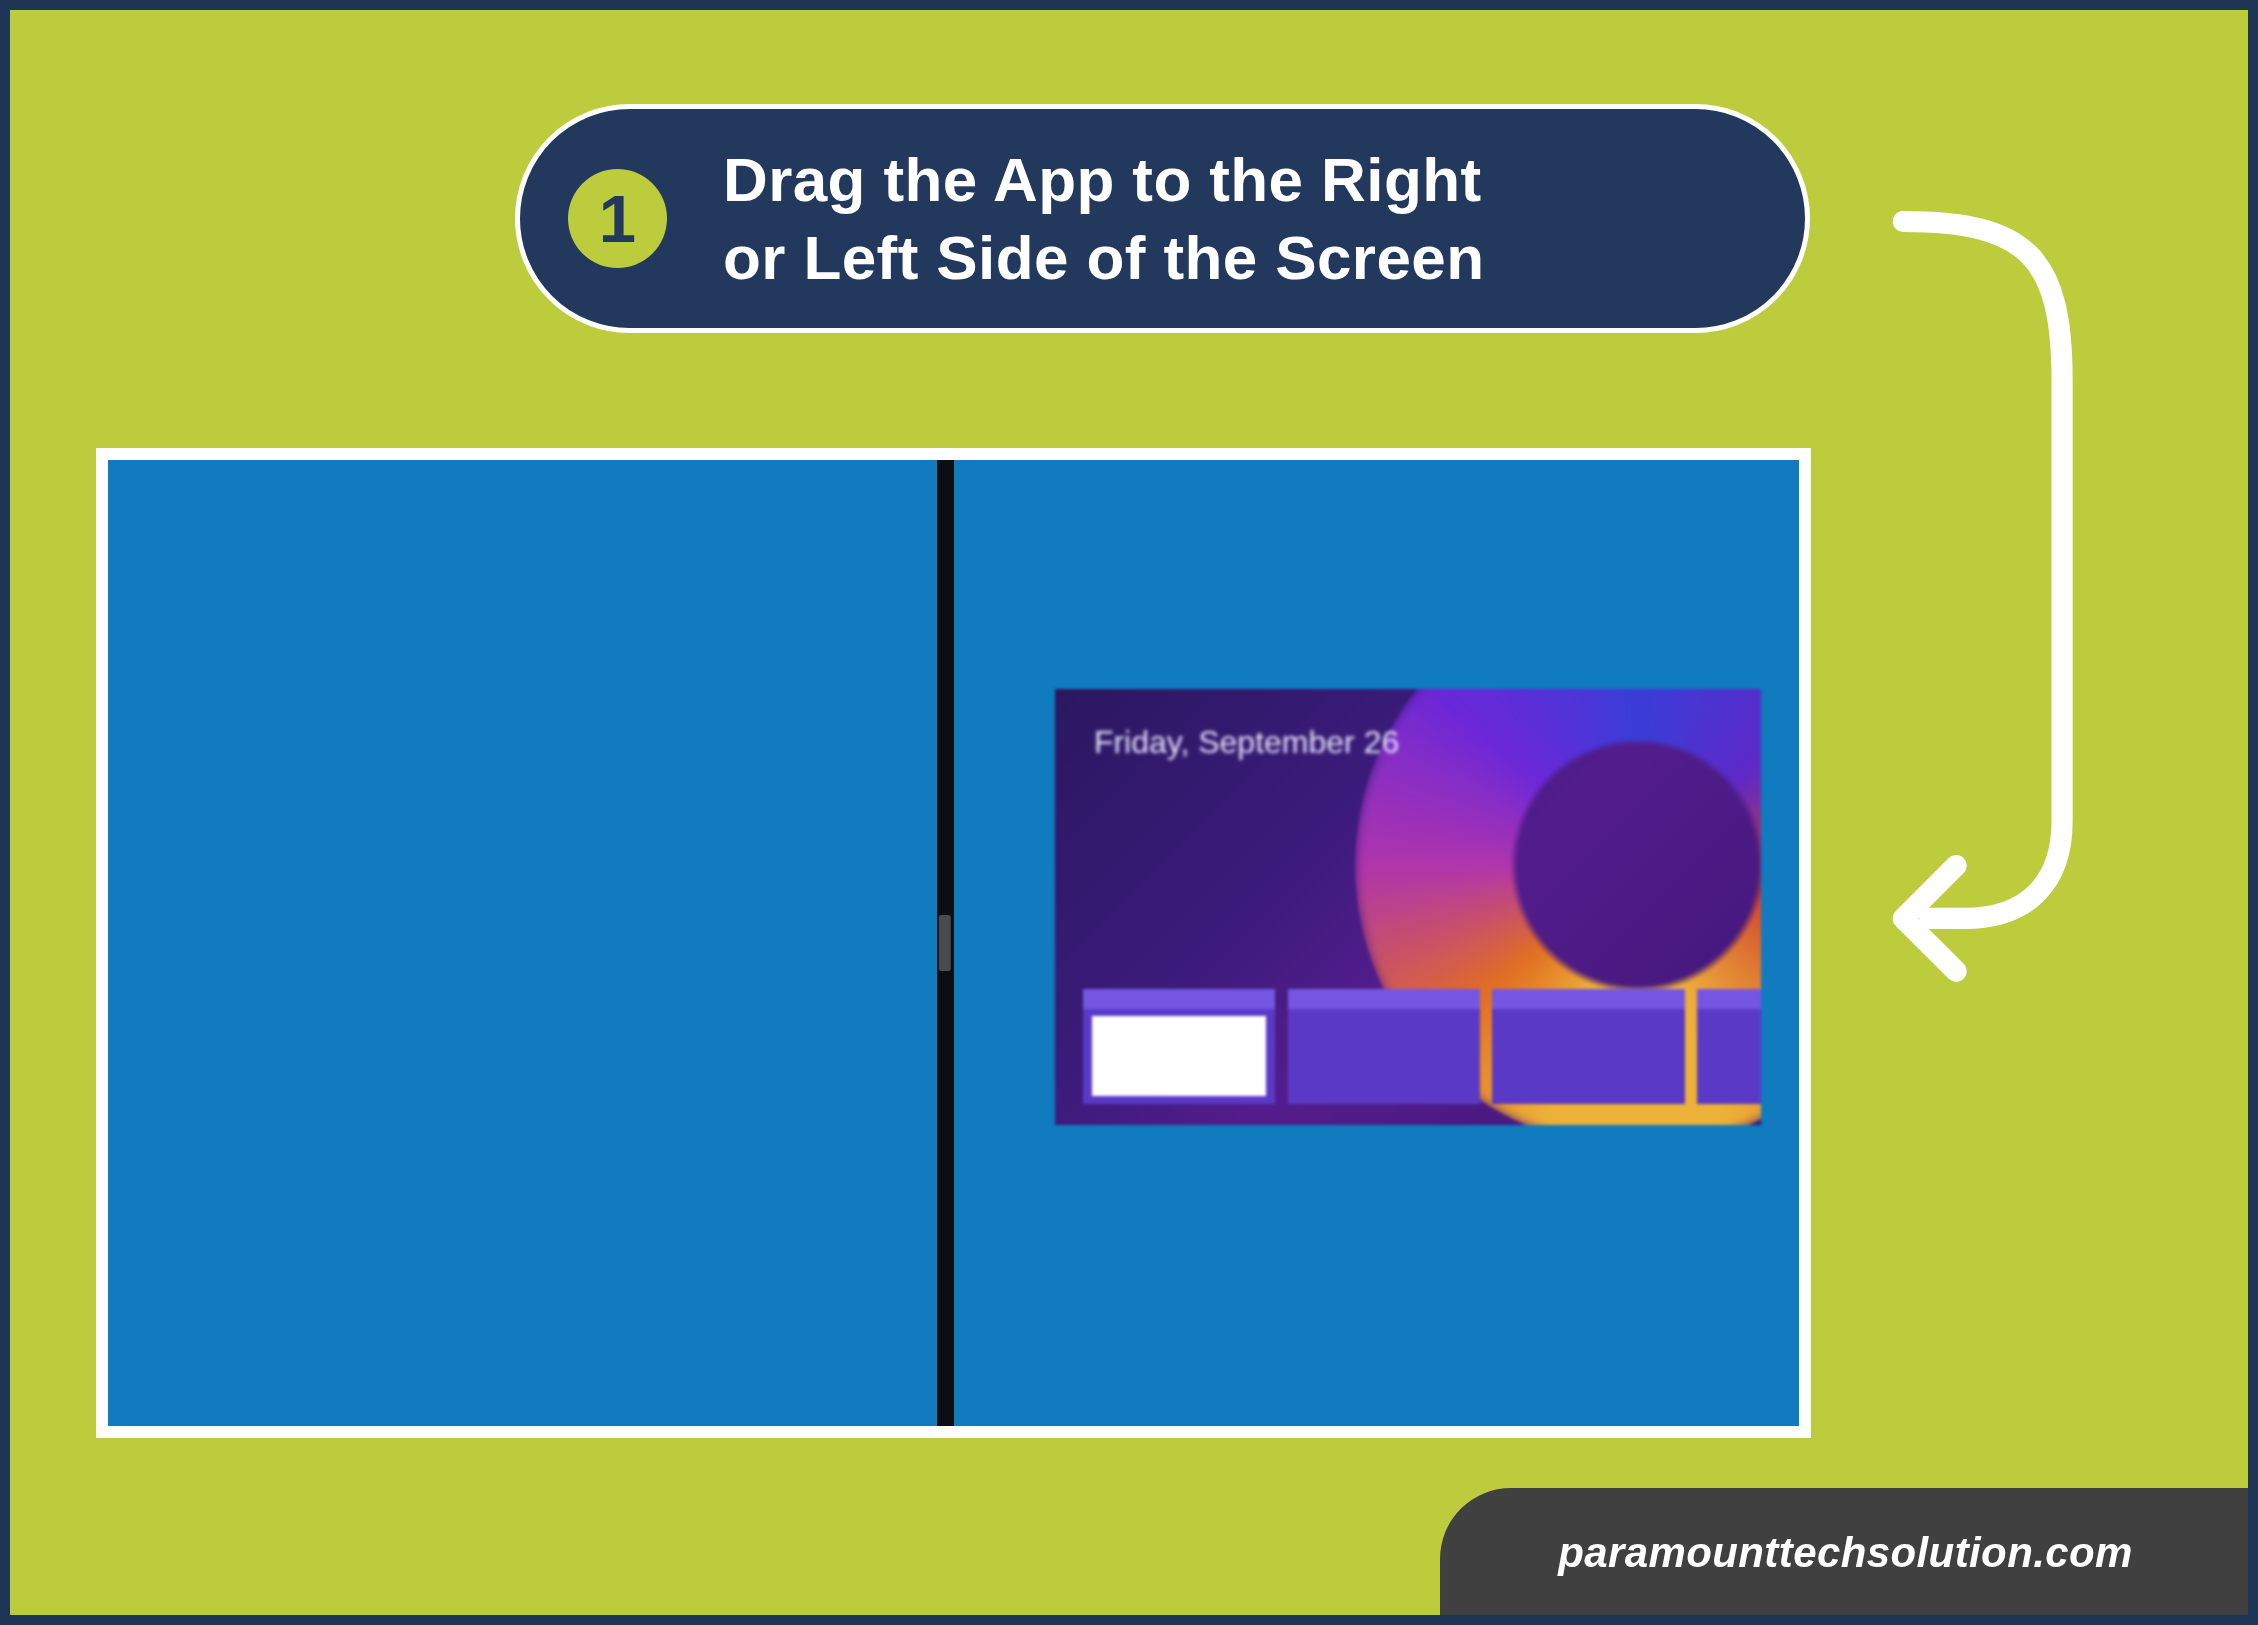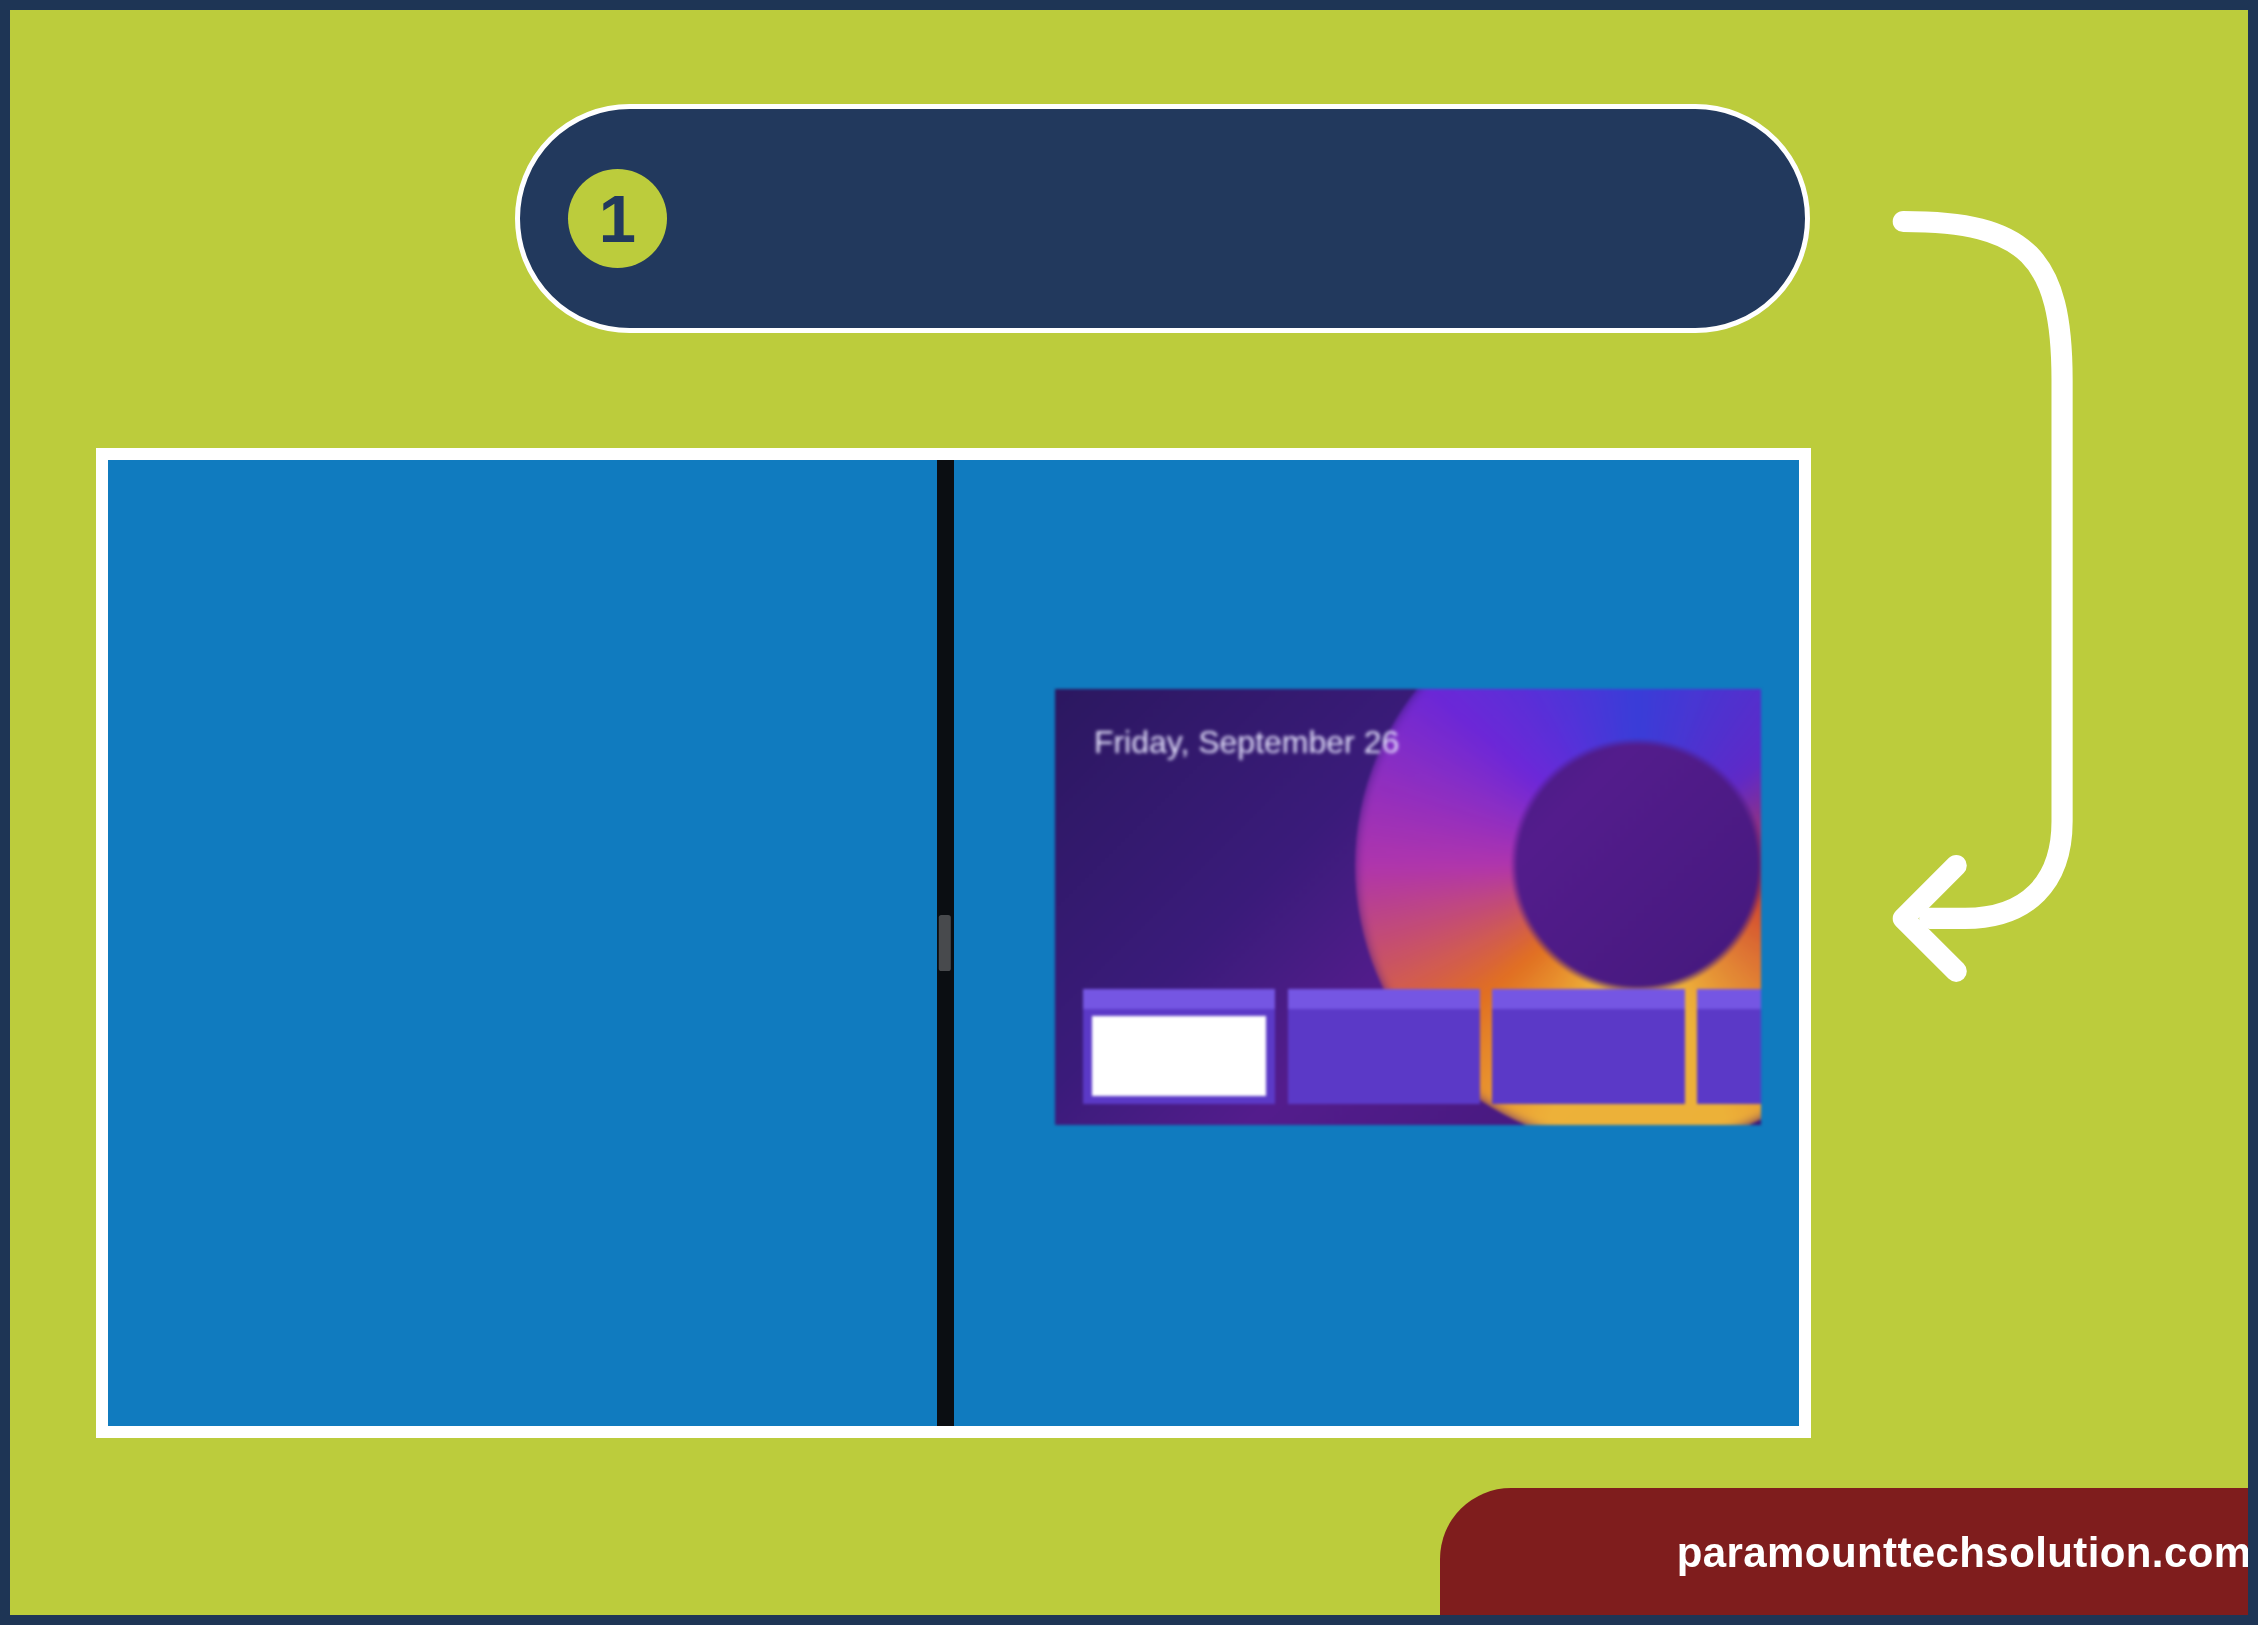--- a/index.html
+++ b/index.html
@@ -161,42 +161,45 @@
   }
   .mini.last { flex: 0 0 64px; }
 
   
   .footer-ribbon {
     position: absolute;
     right: -3.5px;
     bottom: -3.5px;
     width: 812px;
     height: 131px;
-    background: #7f1d1d;
+    background: #404040;
     border-top-left-radius: 71px;
     display: flex;
     align-items: center;
-    justify-content: flex-end;
+    justify-content: center;
+    font-style: italic;
   }
   .footer-text {
     color: #ffffff;
     font-size: 42px;
     font-weight: 700;
     letter-spacing: 0.4px;
   }
 </style>
 </head>
 <body>
 
 <div class="frame">
 
   <div class="step-pill">
     <div class="step-badge">
       <span>1</span>
     </div>
+    <div class="step-title" style="white-space: pre-line;">Drag the App to the Right
+or Left Side of the Screen</div>
   </div>
 
   <div class="arrow-wrap">
     <svg viewBox="0 0 280 920" fill="none" xmlns="http://www.w3.org/2000/svg">
       <path d="M40 40 C 180 40, 220 80, 220 220 L 220 720 C 220 790, 180 830, 110 830 L 70 830" stroke="#ffffff" stroke-width="24" stroke-linecap="round" fill="none"></path>
       <path d="M100 770 L 40 830 L 100 890" stroke="#ffffff" stroke-width="24" stroke-linecap="round" stroke-linejoin="round" fill="none"></path>
     </svg>
   </div>
 
   <div class="screenshot">

